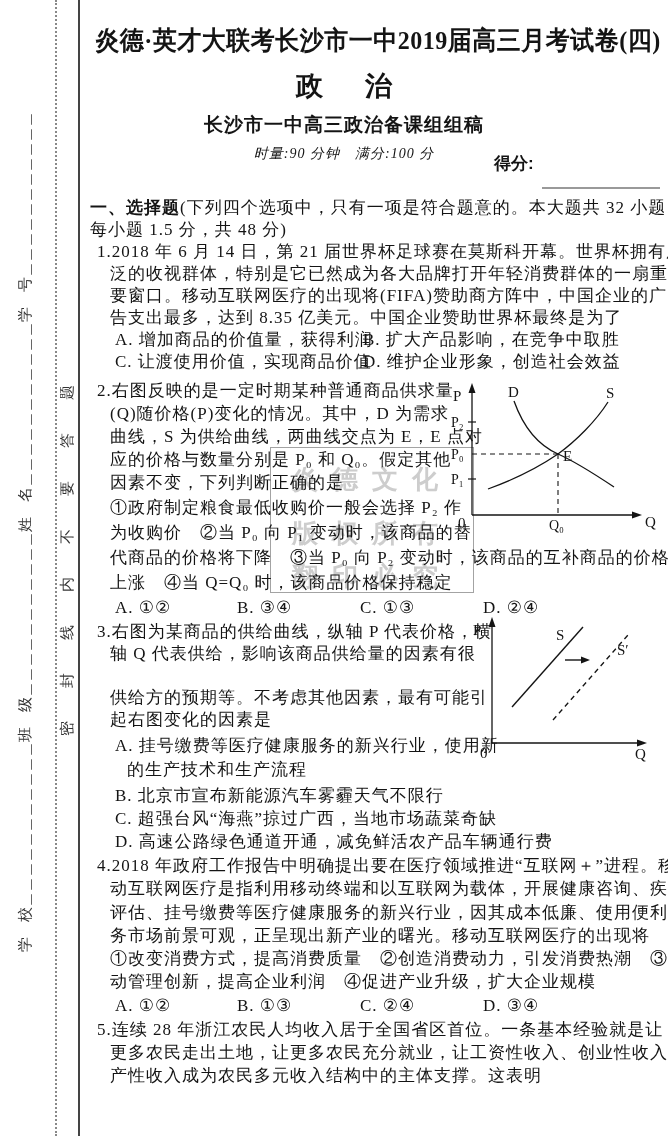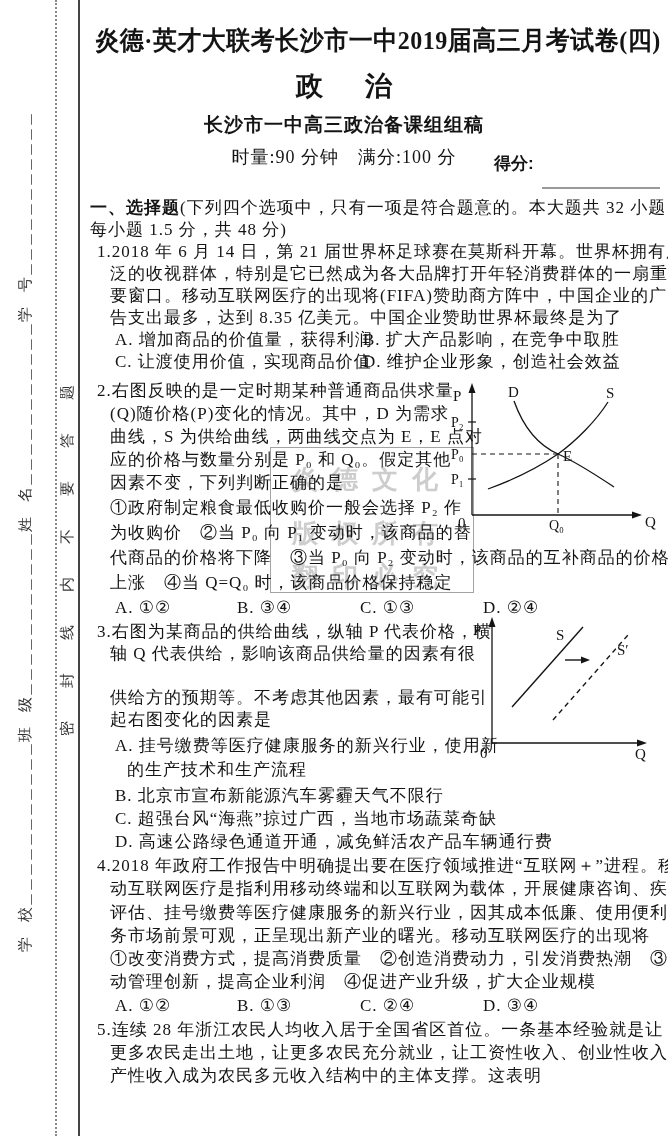--- a/index.html
+++ b/index.html
@@ -4,21 +4,21 @@
 <style>
   html,body{margin:0;padding:0;background:#fff;}
   .page{position:relative;width:668px;height:1136px;background:#fff;overflow:hidden;
         font-family:"Liberation Serif","DejaVu Serif",serif;color:#141414;}
   .abs{position:absolute;white-space:nowrap;}
   .t{font-size:17px;letter-spacing:1px;line-height:20px;}
   .gothic{font-family:"Liberation Sans","DejaVu Sans",sans-serif;font-weight:700;}
   .banner{font-size:24px;font-weight:900;letter-spacing:0.5px;transform:scaleY(1.08);}
   .subject{font-size:27px;letter-spacing:42px;}
   .group{font-size:19px;letter-spacing:1px;}
-  .meta{font-size:18px;letter-spacing:1px;}
+  .meta{font-size:14px;letter-spacing:1px;font-style:italic;}
   .score{font-size:17px;}
   .scoreline{height:2px;background:#999;}
   .vrot{position:absolute;transform-origin:0 0;transform:rotate(-90deg);white-space:nowrap;}
   .fields{font-size:15px;color:#333;}
   .seal{font-size:15px;letter-spacing:33px;color:#333;}
   .dotline{position:absolute;left:55px;top:0;height:1136px;width:0;border-left:2px dotted #888;}
   .solidline{position:absolute;left:78px;top:0;height:1136px;width:0;border-left:2px solid #444;}
   .wmbox{position:absolute;left:270px;top:447px;width:202px;height:144px;border:1px solid #a3a3a3;z-index:0;}
   .wmline{position:absolute;left:0;width:202px;text-align:center;color:#cdcdcd;
           font-family:"Liberation Sans","DejaVu Sans",sans-serif;font-weight:700;

